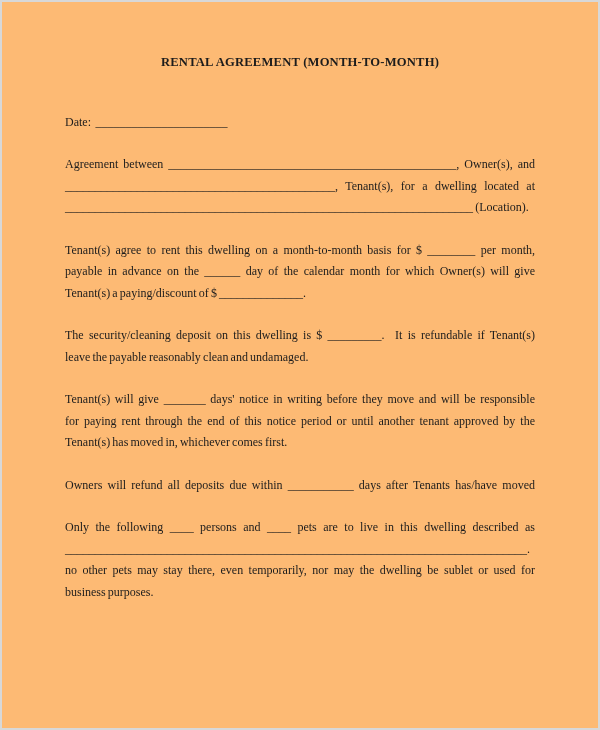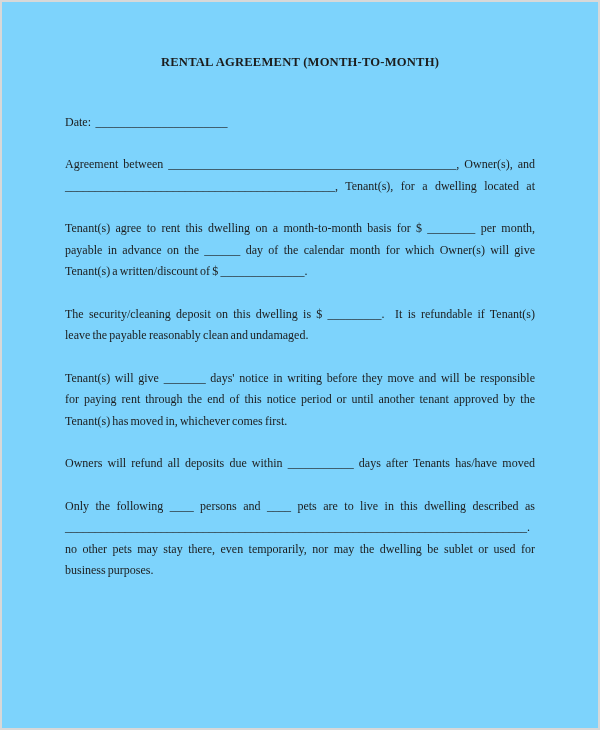--- a/index.html
+++ b/index.html
@@ -1,20 +1,20 @@
 <!DOCTYPE html>
 <html><head>
 <meta charset="utf-8">
 <style>
   html, body { margin: 0; padding: 0; background: #ffffff; }
   .page {
     width: 600px;
     height: 730px;
     box-sizing: border-box;
-    background: #7dd3fc;
+    background: #fdba74;
     border: 2px solid #d8d8d8;
     font-family: "Liberation Serif", "DejaVu Serif", serif;
     font-size: 12px;
     color: #1c1c1c;
     padding: 50px 63px 0 63px;
     overflow: hidden;
   }
   .title {
     font-weight: bold;
     text-align: center;
@@ -40,26 +40,27 @@
 
   <div class="title">RENTAL AGREEMENT (MONTH-TO-MONTH)</div>
 
   <div class="para">
     <div class="line">Date: &nbsp;______________________</div>
   </div>
 
   <div class="para">
     <div class="line jl">Agreement between ________________________________________________, Owner(s), and</div>
     <div class="line jl">_____________________________________________, Tenant(s), for a dwelling located at</div>
+    <div class="line">____________________________________________________________________ (Location).</div>
   </div>
 
   <div class="para">
     <div class="line jl">Tenant(s) agree to rent this dwelling on a month-to-month basis for $ ________ per month,</div>
     <div class="line jl">payable in advance on the ______ day of the calendar month for which Owner(s) will give</div>
-    <div class="line">Tenant(s) a written/discount of $ ______________.</div>
+    <div class="line">Tenant(s) a paying/discount of $ ______________.</div>
   </div>
 
 
   <div class="para">
     <div class="line jl">The security/cleaning deposit on this dwelling is $ _________.&nbsp; It is refundable if Tenant(s)</div>
     <div class="line">leave the payable reasonably clean and undamaged.</div>
   </div>
 
   <div class="para">
     <div class="line jl">Tenant(s) will give _______ days' notice in writing before they move and will be responsible</div>

